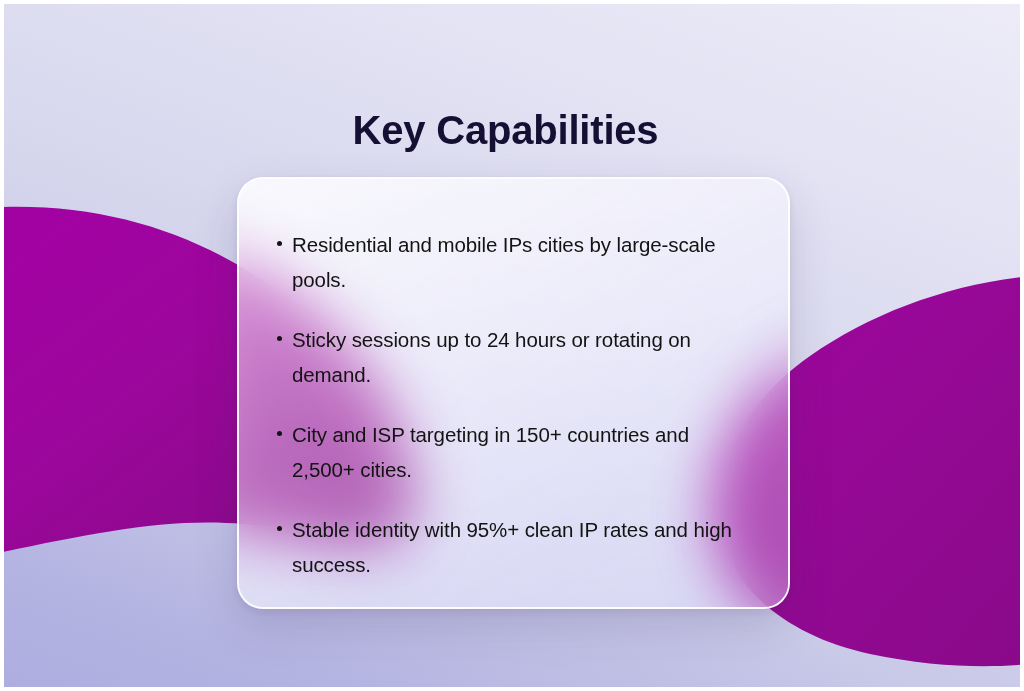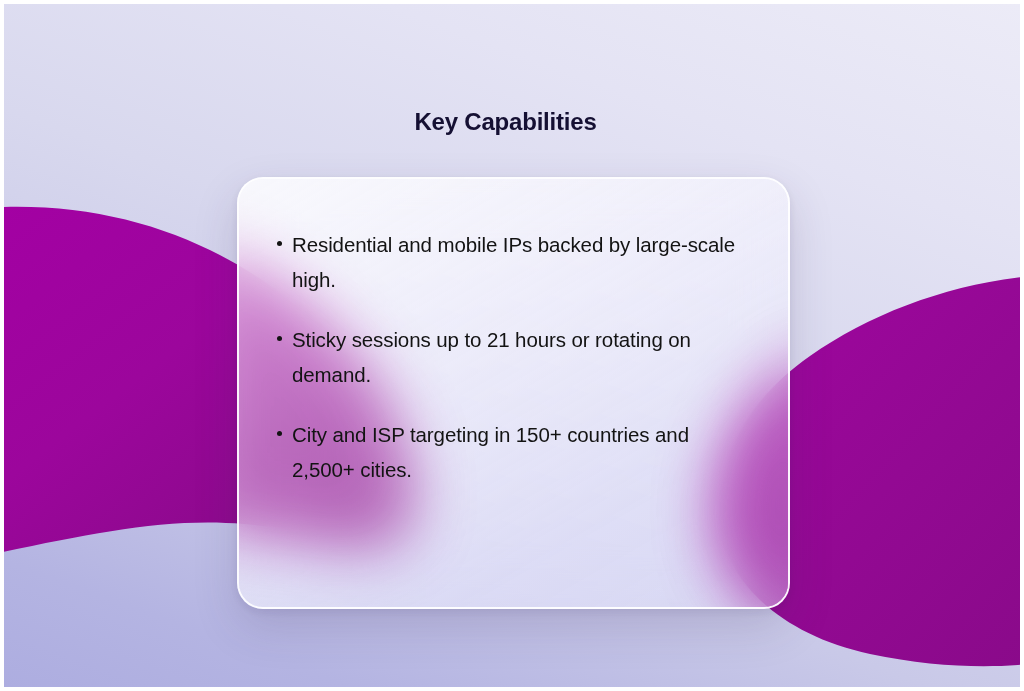--- a/index.html
+++ b/index.html
@@ -103,21 +103,21 @@
         rgba(228,228,250,0.28) 100%);
   }
 
   
   .page-title {
     position: absolute;
     left: 0;
     right: 13px;
     top: 104px;
     text-align: center;
-    font-size: 24px;
+    font-size: 40px;
     font-weight: 700;
     letter-spacing: -0.2px;
     color: #151033;
     z-index: 4;
   }
 
   
   .bullets {
     position: absolute;
     left: 38px;
@@ -210,27 +210,31 @@
                      C 960,670 1040,662 1080,650
                      Z"></path>
           </g>
         </svg>
       </div>
       <div class="card-tint"></div>
 
       <ul class="bullets">
         <li class="bullet-item">
           <span class="bullet-dot"></span>
-          <span class="bullet-text">Residential and mobile IPs backed by large-scale high.</span>
-        </li>
-        <li class="bullet-item">
-          <span class="bullet-dot"></span>
-          <span class="bullet-text">Sticky sessions up to 21 hours or rotating on demand.</span>
+          <span class="bullet-text">Residential and mobile IPs cities by large-scale pools.</span>
+        </li>
+        <li class="bullet-item">
+          <span class="bullet-dot"></span>
+          <span class="bullet-text">Sticky sessions up to 24 hours or rotating on demand.</span>
         </li>
         <li class="bullet-item">
           <span class="bullet-dot"></span>
           <span class="bullet-text">City and ISP targeting in 150+ countries and 2,500+ cities.</span>
+        </li>
+        <li class="bullet-item">
+          <span class="bullet-dot"></span>
+          <span class="bullet-text">Stable identity with 95%+ clean IP rates and high success.</span>
         </li>
       </ul>
 
     </div>
   </div>
 </div>
 
 </body></html>

